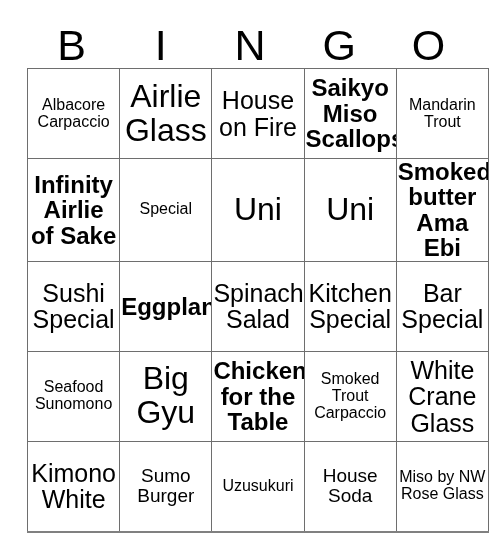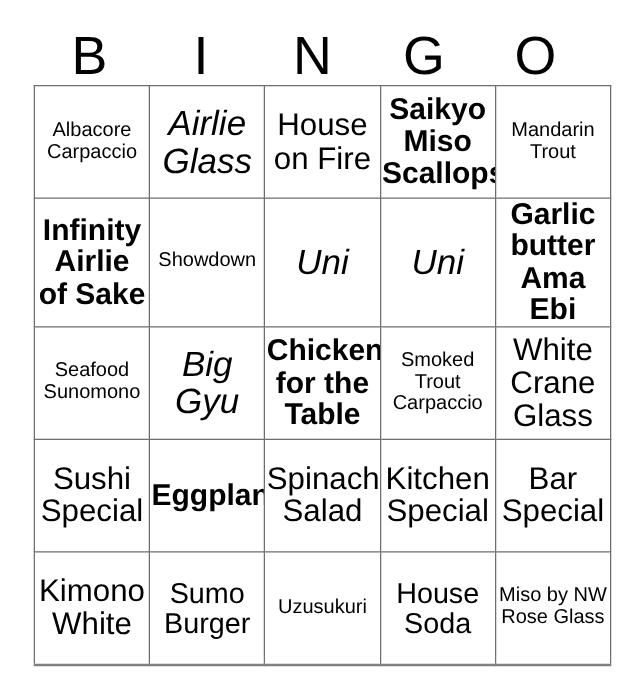--- a/index.html
+++ b/index.html
@@ -66,22 +66,22 @@
     overflow: hidden;
   }
   .cell-text {
     display: block;
     line-height: 1.06;
     white-space: normal;
     word-break: normal;
   }
 
   
-  .sz-xxl .cell-text { font-size: 28px; font-style: italic; }
-  .sz-xl  .cell-text { font-size: 23px; }
+  .sz-xxl .cell-text { font-size: 32px; }
+  .sz-xl  .cell-text { font-size: 19px; }
   .sz-l   .cell-text { font-size: 25px; text-align: center; }
   .sz-m   .cell-text { font-size: 24px; font-weight: bold; }
   .sz-s   .cell-text { font-size: 16px; }
   .sz-xs  .cell-text { font-size: 16px; }
 </style>
 </head>
 <body>
 
 <div id="bingo-card">
 
@@ -110,64 +110,64 @@
           </td>
         <td class="sz-s">
             <span class="cell-text">Mandarin Trout</span>
           </td>
       </tr>
       <tr>
         <td class="sz-m">
             <span class="cell-text">Infinity Airlie of Sake</span>
           </td>
         <td class="sz-xs">
-            <span class="cell-text">Showdown</span>
+            <span class="cell-text">Special</span>
           </td>
         <td class="sz-xxl">
             <span class="cell-text">Uni</span>
           </td>
         <td class="sz-xxl">
             <span class="cell-text">Uni</span>
           </td>
         <td class="sz-m">
-            <span class="cell-text">Garlic butter Ama Ebi</span>
+            <span class="cell-text">Smoked butter Ama Ebi</span>
+          </td>
+      </tr>
+      <tr>
+        <td class="sz-l">
+            <span class="cell-text">Sushi Special</span>
+          </td>
+        <td class="sz-m">
+            <span class="cell-text">Eggplant</span>
+          </td>
+        <td class="sz-l">
+            <span class="cell-text">Spinach Salad</span>
+          </td>
+        <td class="sz-l">
+            <span class="cell-text">Kitchen Special</span>
+          </td>
+        <td class="sz-l">
+            <span class="cell-text">Bar Special</span>
           </td>
       </tr>
       <tr>
         <td class="sz-xs">
             <span class="cell-text">Seafood Sunomono</span>
           </td>
         <td class="sz-xxl">
             <span class="cell-text">Big Gyu</span>
           </td>
         <td class="sz-m">
             <span class="cell-text">Chicken for the Table</span>
           </td>
         <td class="sz-s">
             <span class="cell-text">Smoked Trout Carpaccio</span>
           </td>
         <td class="sz-l">
             <span class="cell-text">White Crane Glass</span>
-          </td>
-      </tr>
-      <tr>
-        <td class="sz-l">
-            <span class="cell-text">Sushi Special</span>
-          </td>
-        <td class="sz-m">
-            <span class="cell-text">Eggplant</span>
-          </td>
-        <td class="sz-l">
-            <span class="cell-text">Spinach Salad</span>
-          </td>
-        <td class="sz-l">
-            <span class="cell-text">Kitchen Special</span>
-          </td>
-        <td class="sz-l">
-            <span class="cell-text">Bar Special</span>
           </td>
       </tr>
       <tr>
         <td class="sz-l">
             <span class="cell-text">Kimono White</span>
           </td>
         <td class="sz-xl">
             <span class="cell-text">Sumo Burger</span>
           </td>
         <td class="sz-s">

